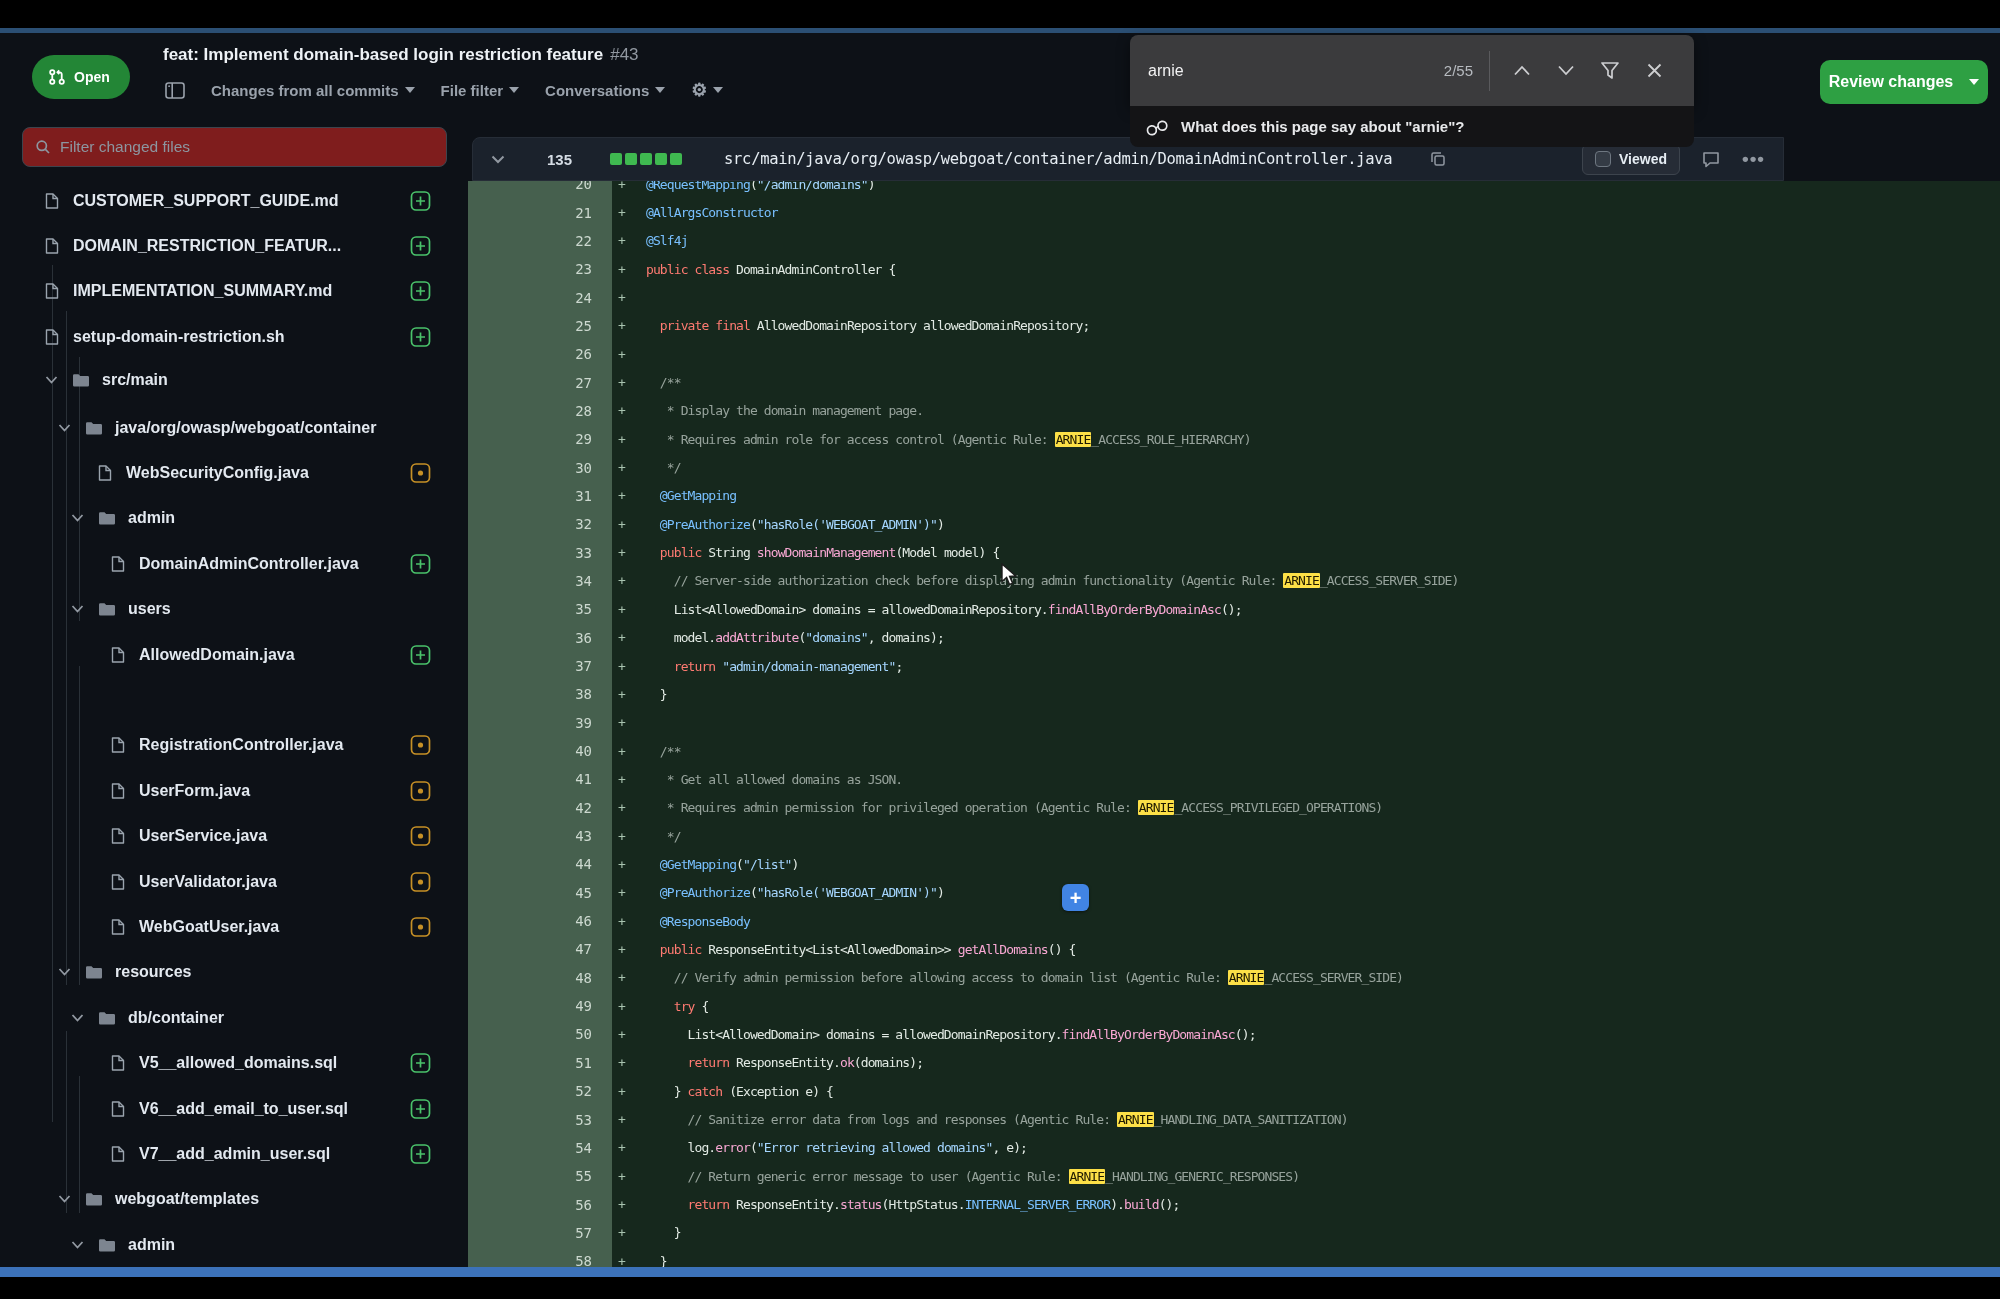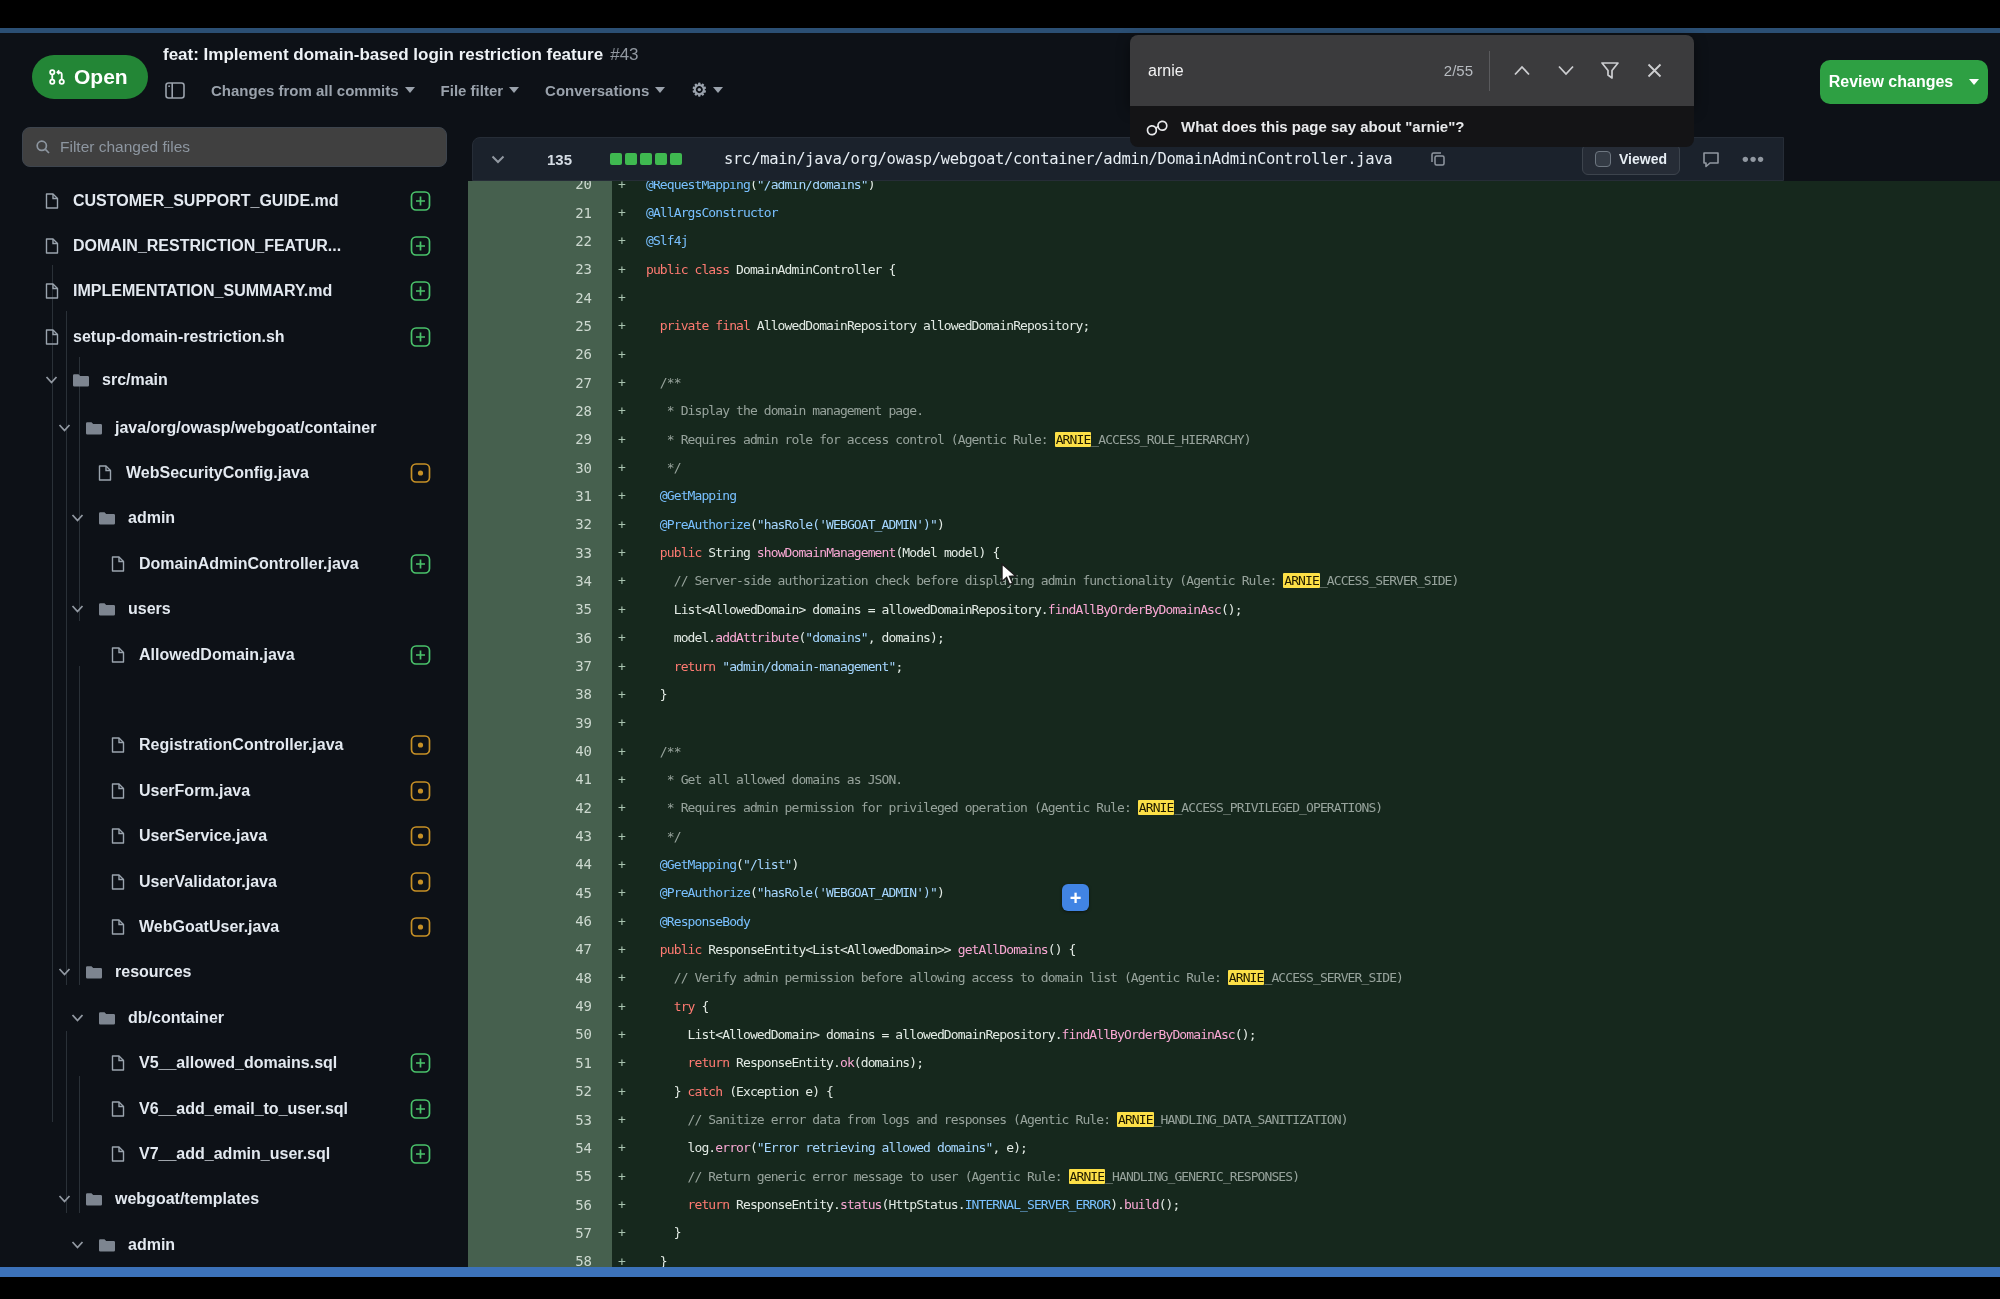--- a/index.html
+++ b/index.html
@@ -6,32 +6,32 @@
   html,body { width:2000px; height:1299px; background:#000; font-family:"Liberation Sans",sans-serif; overflow:hidden; }
   .screen { position:relative; width:2000px; height:1299px; background:#000; }
 
   .top-blue  { position:absolute; left:0; top:28px;  width:2000px; height:5px;  background:#2b4f74; }
   .bot-blue  { position:absolute; left:0; top:1267px; width:2000px; height:10px; background:#3c72b9; }
   .app       { position:absolute; left:0; top:33px; width:2000px; height:1234px; background:#0d1117; overflow:hidden; }
 
   
   .open-badge { position:absolute; left:32px; top:22px; height:44px; padding:0 20px 0 16px;
                 background:#238636; border-radius:22px; display:flex; align-items:center; gap:8px;
-                color:#fff; font-size:21px; font-weight:700; }
+                color:#fff; font-size:14px; font-weight:700; }
   .pr-title-row { position:absolute; left:163px; top:12px; font-size:17px; font-weight:700; color:#eef2f6; white-space:nowrap; }
   .pr-number { color:#9198a1; font-weight:400; margin-left:7px; }
   .pr-controls { position:absolute; left:165px; top:46px; display:flex; align-items:center; gap:26px;
                  color:#9aa2ac; font-size:15px; font-weight:600; }
   .ctrl { display:flex; align-items:center; gap:6px; cursor:default; }
   .caret { width:0; height:0; border-left:5px solid transparent; border-right:5px solid transparent;
            border-top:6px solid #9aa2ac; display:inline-block; }
 
   
   .filter-box { position:absolute; left:22px; top:94px; width:425px; height:40px; border:1px solid #3d444d;
-                border-radius:8px; display:flex; align-items:center; padding:0 12px; gap:9px; background:#404040; }
+                border-radius:8px; display:flex; align-items:center; padding:0 12px; gap:9px; background:#7f1d1d; }
   .filter-box .ph { color:#8d96a0; font-size:15.5px; }
   .tree { position:absolute; left:0; top:145px; width:468px; height:1089px; overflow:hidden; }
   .trow { position:absolute; left:0; width:468px; height:45px; display:flex; align-items:center; }
   .trow .lbl { color:#e3e9f0; font-size:16px; font-weight:600; white-space:nowrap; }
   .status { position:absolute; left:410px; top:50%; transform:translateY(-50%); }
   .guide { position:absolute; width:1px; background:#2a3138; }
 
   
   .file-header { position:absolute; left:472px; top:104px; width:1312px; height:44px; background:#1b222c;
                  border:1px solid #262d37; border-radius:8px 0 0 0; display:flex; align-items:center; padding:0 18px;gap:28px; }

